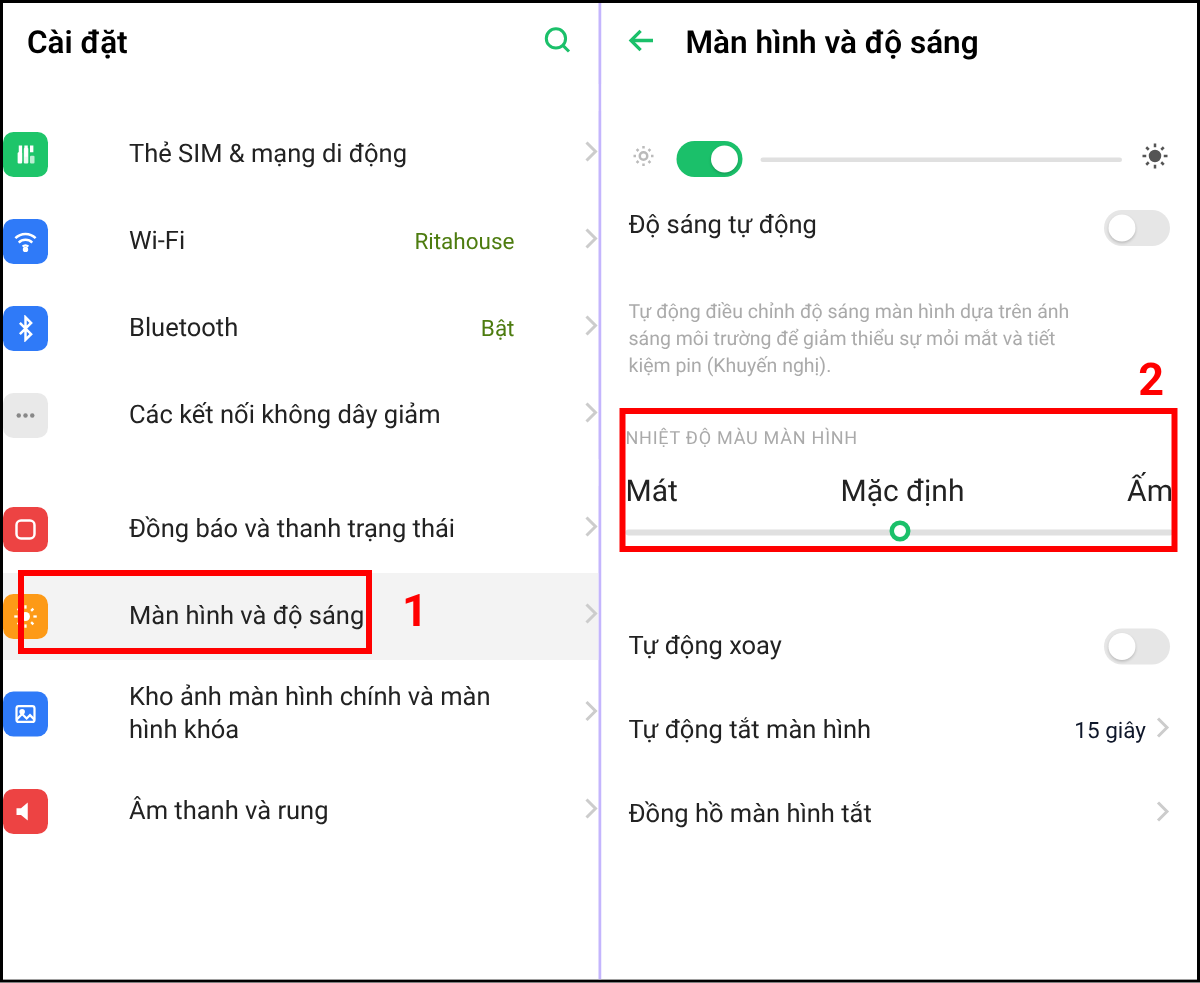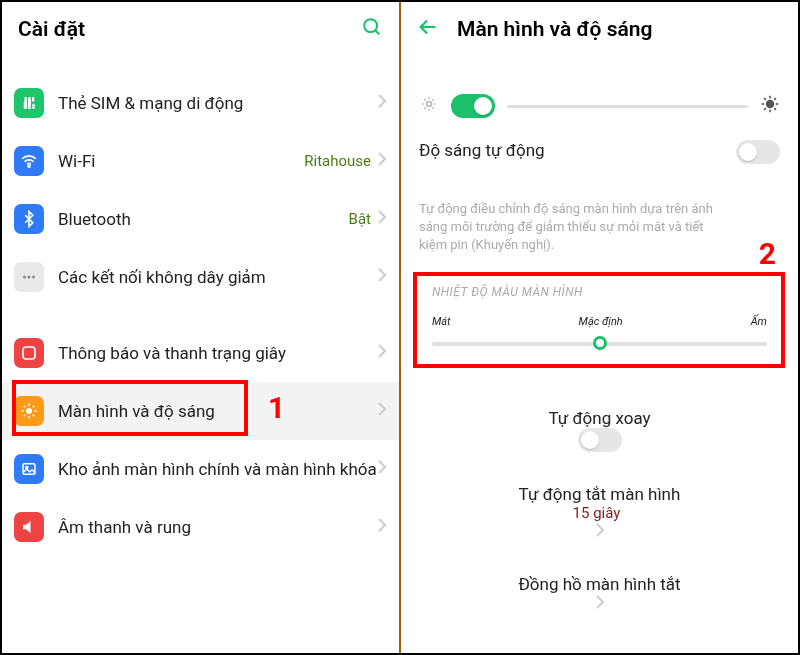--- a/index.html
+++ b/index.html
@@ -10,42 +10,43 @@
     height: 655px;
     display: flex;
     border: 2px solid #000;
   }
   .pane {
     flex: 1;
     background: #fff;
     overflow: hidden;
     position: relative;
   }
-  .pane-left { border-right: 2px solid #a16207; }
+  .pane-left { border-right: 2px solid #c4b5fd; }
   .header {
     display: flex;
     align-items: center;
     padding: 14px 16px;
   }
   .header-title {
     font-size: 21px;
     font-weight: 600;
     color: #000;
   }
   .header .spacer { flex: 1; }
   .search-icon svg { width: 22px; height: 22px; }
   .back-icon svg { width: 22px; height: 22px; }
   .back-icon { margin-right: 18px; }
   .section-gap { height: 18px; background: #fff; }
   .row {
     display: flex;
     align-items: center;
-    padding: 14px 12px;
+    padding: 14px 0;
     min-height: 58px;
     position: relative;
+    gap: 40px;
   }
   .row-icon {
     width: 30px;
     height: 30px;
     border-radius: 7px;
     display: flex;
     align-items: center;
     justify-content: center;
     margin-right: 14px;
     flex-shrink: 0;
@@ -137,23 +138,23 @@
   .bright-slider {
     flex: 1;
     height: 3px;
     background: #e0e0e0;
     border-radius: 2px;
   }
   .auto-block { padding: 10px 18px 18px; display: flex; gap: 14px; align-items: flex-start; }
   .auto-text { flex: 1; }
   .auto-title { font-size: 17px; color: #222; margin-bottom: 4px; }
   .auto-desc { font-size: 13px; color: #aaa; line-height: 1.4; margin-top: 40px; }
-  .temp-section { padding: 12px 31px 22px; font-style: italic; }
+  .temp-section { padding: 12px 16px 22px; }
   .temp-header { font-size: 12px; color: #aaa; letter-spacing: 0.5px; margin-bottom: 16px; }
-  .temp-labels { display: flex; justify-content: space-between; font-size: 11px; color: #222; margin-bottom: 14px; }
+  .temp-labels { display: flex; justify-content: space-between; font-size: 20px; color: #222; margin-bottom: 14px; }
   .temp-slider {
     height: 4px;
     background: #e0e0e0;
     border-radius: 2px;
     position: relative;
   }
   .temp-thumb {
     position: absolute;
     width: 14px; height: 14px;
     border: 3px solid #1bc06a;
@@ -177,24 +178,23 @@
     font-size: 30px;
     font-weight: 700;
     right: 22px;
     top: 234px;
   }
   .row2 {
     display: flex;
     align-items: center;
     padding: 16px 18px;
     min-height: 56px;
-    flex-direction: column;
   }
   .row2-label { font-size: 17px; color: #222; flex: 1; }
-  .row2-value { font-size: 15px; color: #7f1d1d; margin-right: 6px; }
+  .row2-value { font-size: 15px; color: #0f172a; margin-right: 6px; }
   .sep { height: 24px; }
 </style>
 </head>
 <body>
 
 <div class="pane pane-left">
   <div class="header">
     <span class="header-title">Cài đặt</span>
     <span class="spacer"></span>
     <span class="search-icon">
@@ -266,21 +266,21 @@
   </div>
 
   <div class="section-gap"></div>
 
   <div class="row">
     <span class="row-icon ic-notif">
       <svg viewBox="0 0 24 24" fill="none" stroke="#fff" stroke-width="2.2">
           <rect x="4" y="4" width="16" height="16" rx="4"></rect>
         </svg>
     </span>
-    <span class="row-label">Thông báo và thanh trạng giây</span>
+    <span class="row-label">Đồng báo và thanh trạng thái</span>
     <span class="chevron"><svg viewBox="0 0 10 16" fill="none" stroke="#ccc" stroke-width="2">
           <polyline points="2 2 8 8 2 14"></polyline>
         </svg></span>
   </div>
 
   <div class="row row-selected">
     <span class="row-icon ic-display">
       <svg viewBox="0 0 24 24" fill="#fff">
           <circle cx="12" cy="12" r="4"></circle>
           <g stroke="#fff" stroke-width="2">

